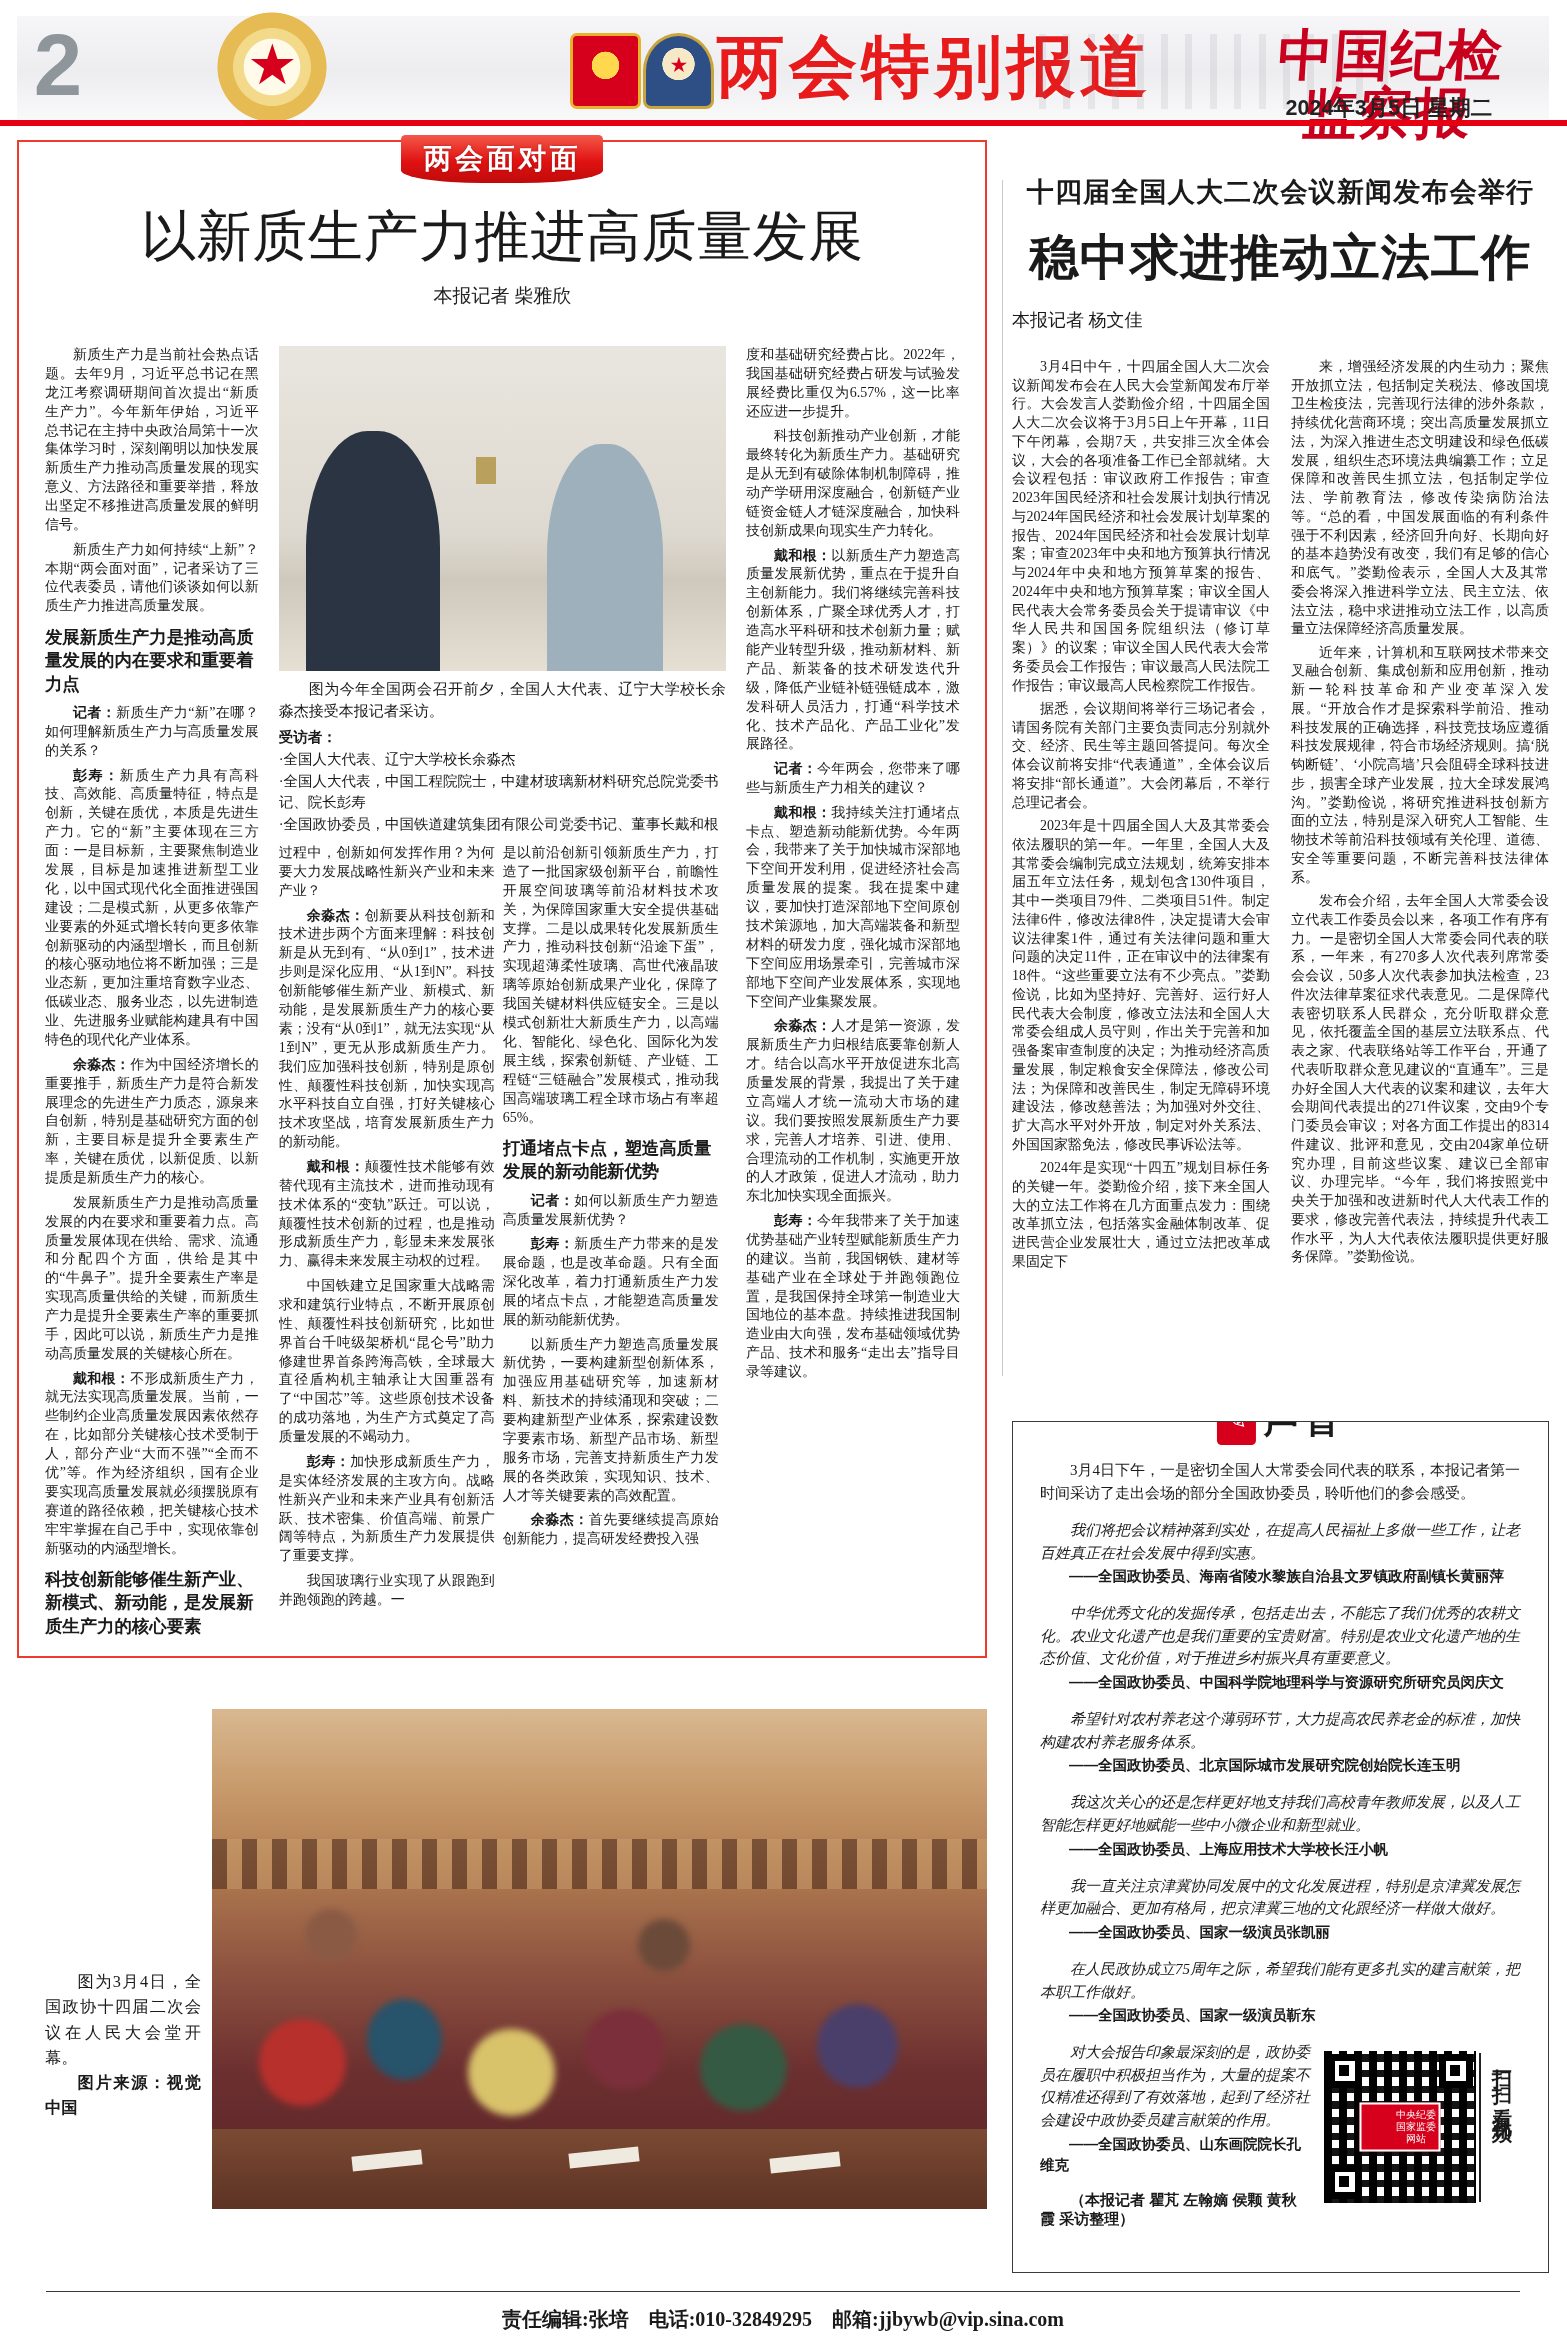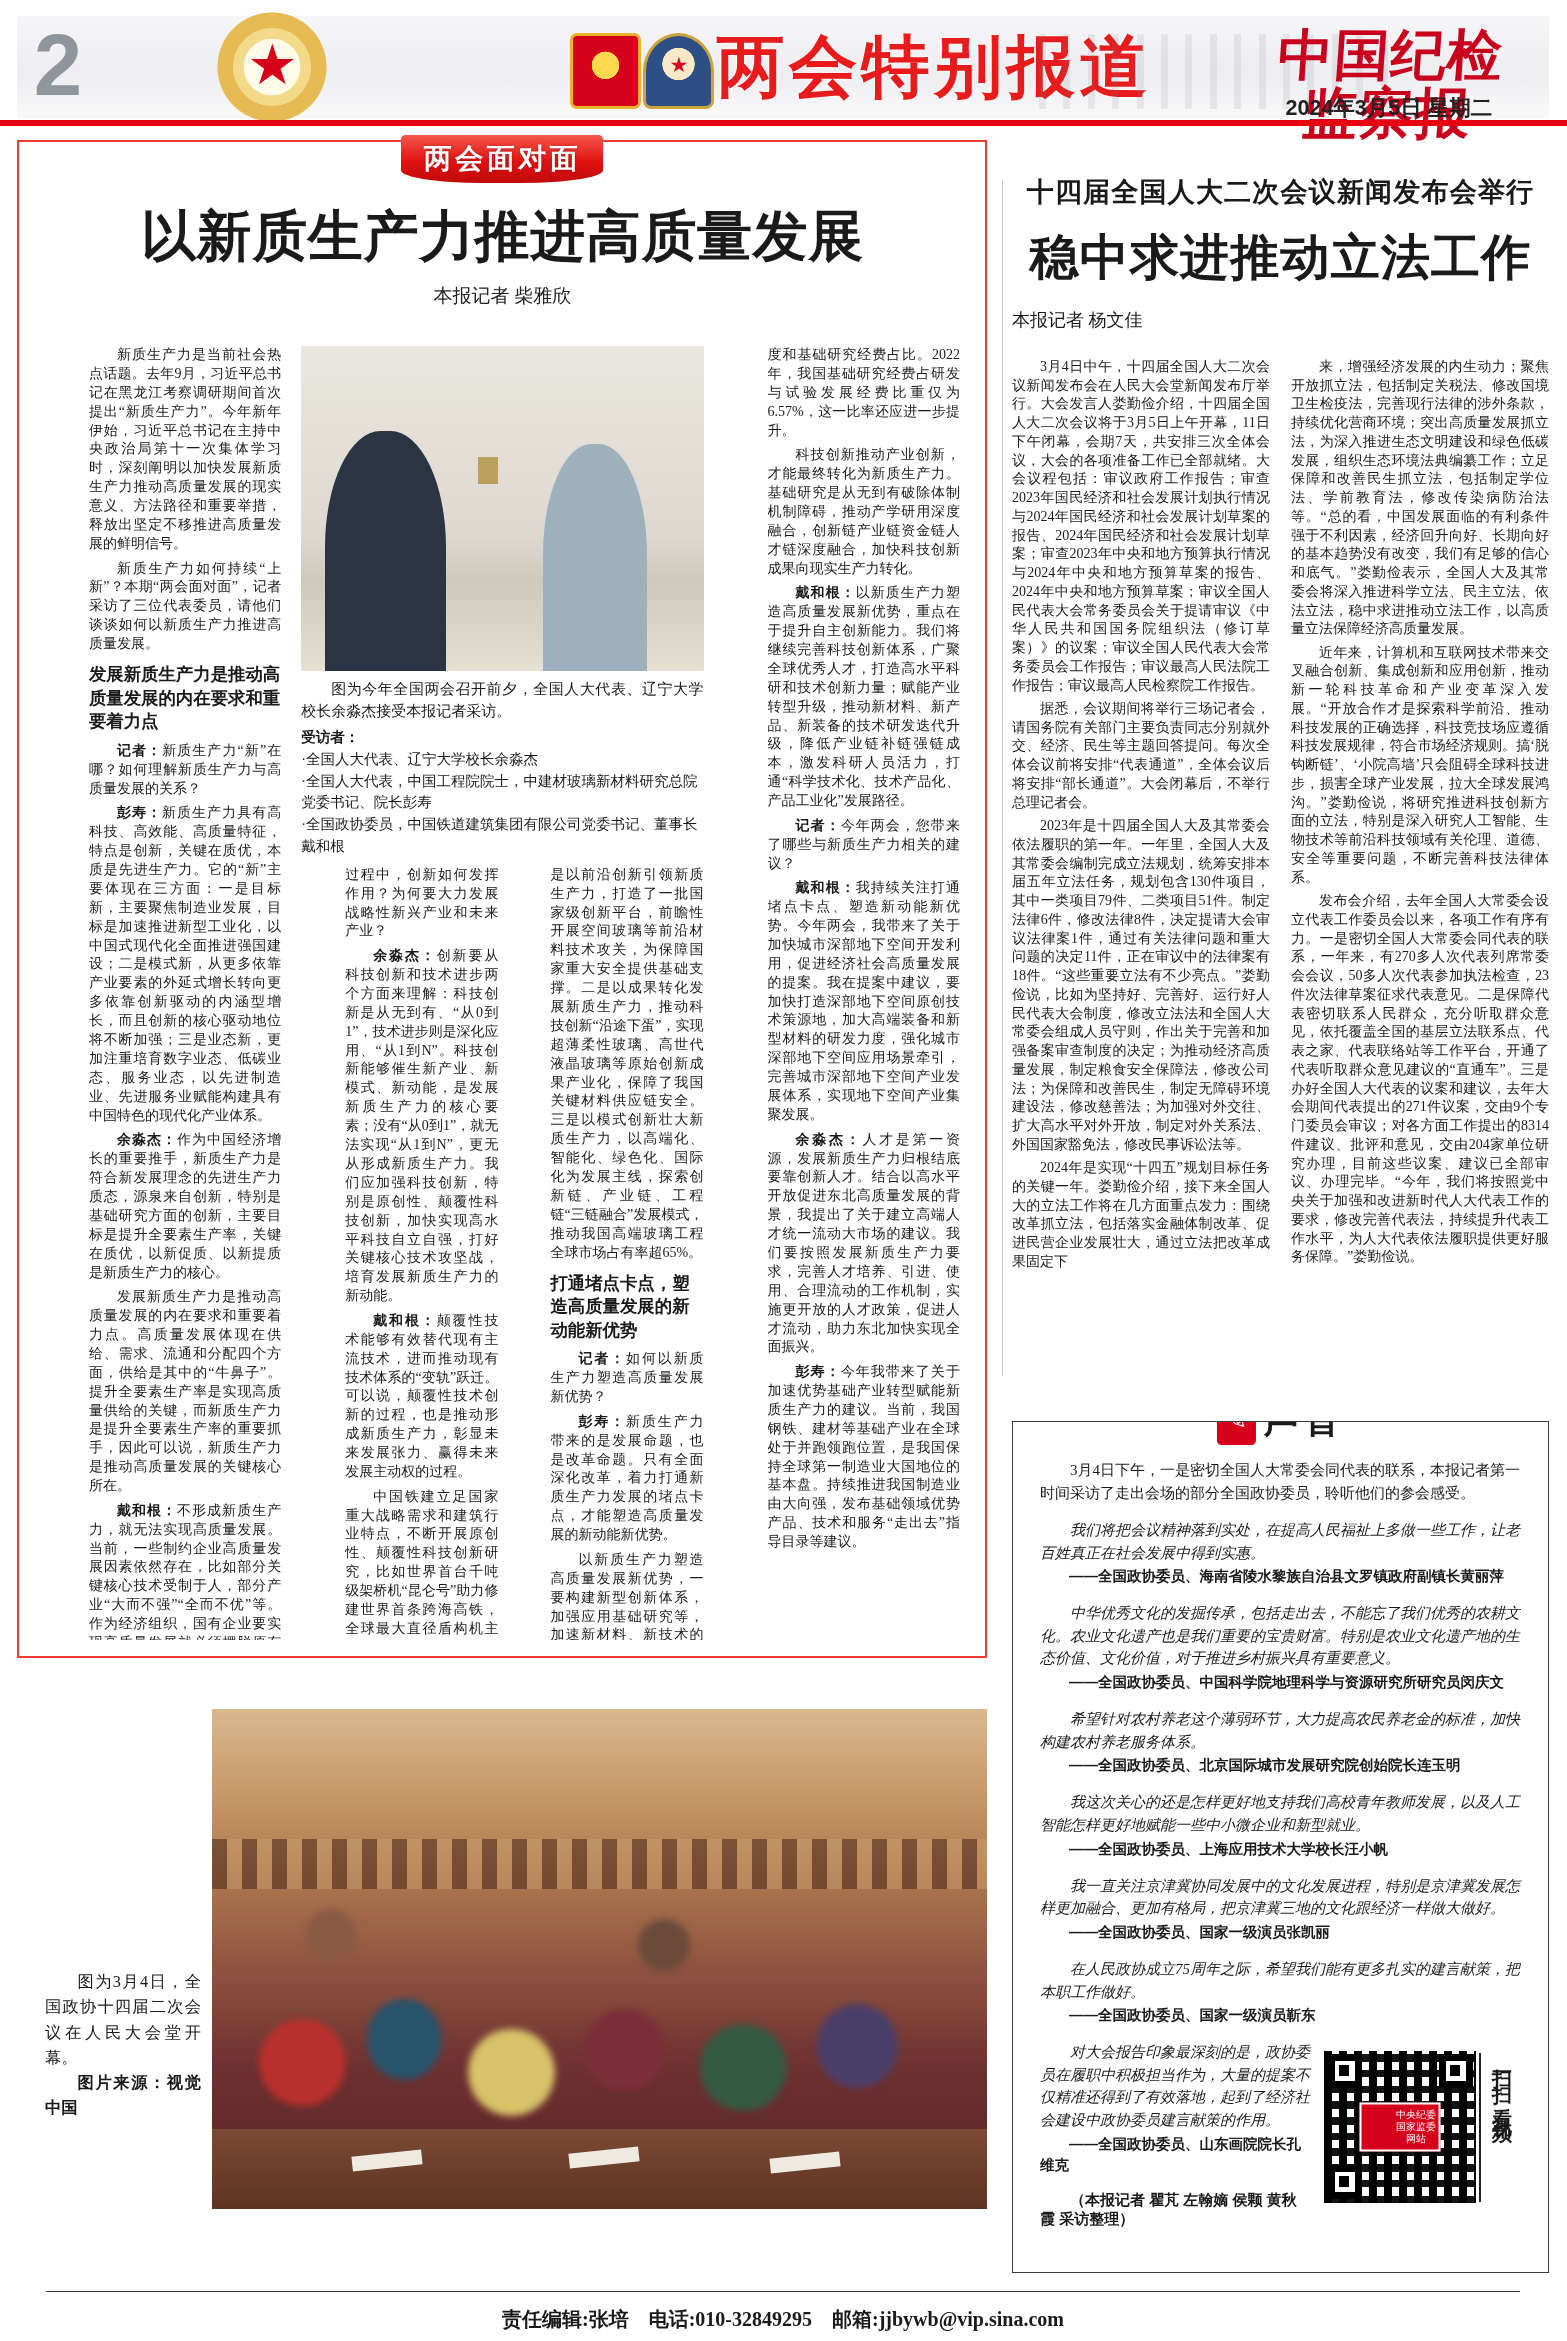--- a/index.html
+++ b/index.html
@@ -32,25 +32,25 @@
         font-size:21.5px;font-weight:700;color:#222;font-family:"Liberation Sans",sans-serif;}
   .red-rule{position:absolute;left:0;top:120px;width:1567px;height:5.8px;background:#e60012;}
   
   .main-box{position:absolute;left:17.4px;top:140px;width:970px;height:1518px;
             border:2.3px solid #ef3b2d;background:#fff;box-sizing:border-box;}
   .tag-ribbon{position:absolute;left:50%;top:-7px;transform:translateX(-50%);
               width:202px;height:48px;background:linear-gradient(180deg,#f4584a 0%,#e01212 55%,#c00a0a 100%);
               border-radius:4.6px 4.6px 40% 40%/4.6px 4.6px 12.8px 12.8px;display:flex;align-items:center;justify-content:center;}
   .tag-ribbon span{color:#fff;font-size:28px;font-weight:900;letter-spacing:3.5px;
                    font-family:"Liberation Sans",sans-serif;text-shadow:0 0 2.3px rgba(120,0,0,.6);}
-  .main-title{margin:63px 11.6px 0;text-align:center;font-size:55px;font-weight:700;
+  .main-title{margin:63px 11.6px 0;text-align:center;font-size:55px;font-weight:400;
               letter-spacing:0.6px;line-height:1.15;}
   .main-byline{margin-top:15px;text-align:center;font-size:19px;color:#222;}
   .main-body{position:absolute;left:25.5px;right:25.5px;top:204px;bottom:16.3px;display:flex;gap:20px;}
-  .article-col{width:216px;overflow:hidden;font-size:14px;line-height:1.35;text-align:justify;margin-left:44px;}
+  .article-col{width:216px;overflow:hidden;font-size:14px;line-height:1.35;text-align:justify;}
   .mid-wrap{width:452px;display:flex;flex-direction:column;overflow:hidden;}
   .article-col p,.mid-cols p{margin:0 0 5.8px;text-indent:2em;}
   p.flush{text-indent:0;}
   .lead{font-family:Liberation Serif, serif;font-weight:700;}
   p.subhead{font-family:"Liberation Sans",sans-serif;font-weight:900;font-size:17.4px;
             line-height:1.35;text-indent:0;text-align:left;margin:9.3px 0 8.1px;}
   .interview-photo{width:100%;height:325px;position:relative;overflow:hidden;
         background:linear-gradient(180deg,#e9e6df 0%,#ded9d0 58%,#cfc9bd 72%,#e6e0d4 100%);}
   .interview-photo .fig1{position:absolute;left:6%;bottom:-4%;width:30%;height:78%;
         background:#2a3442;border-radius:46% 46% 4.6px 4.6px;}

